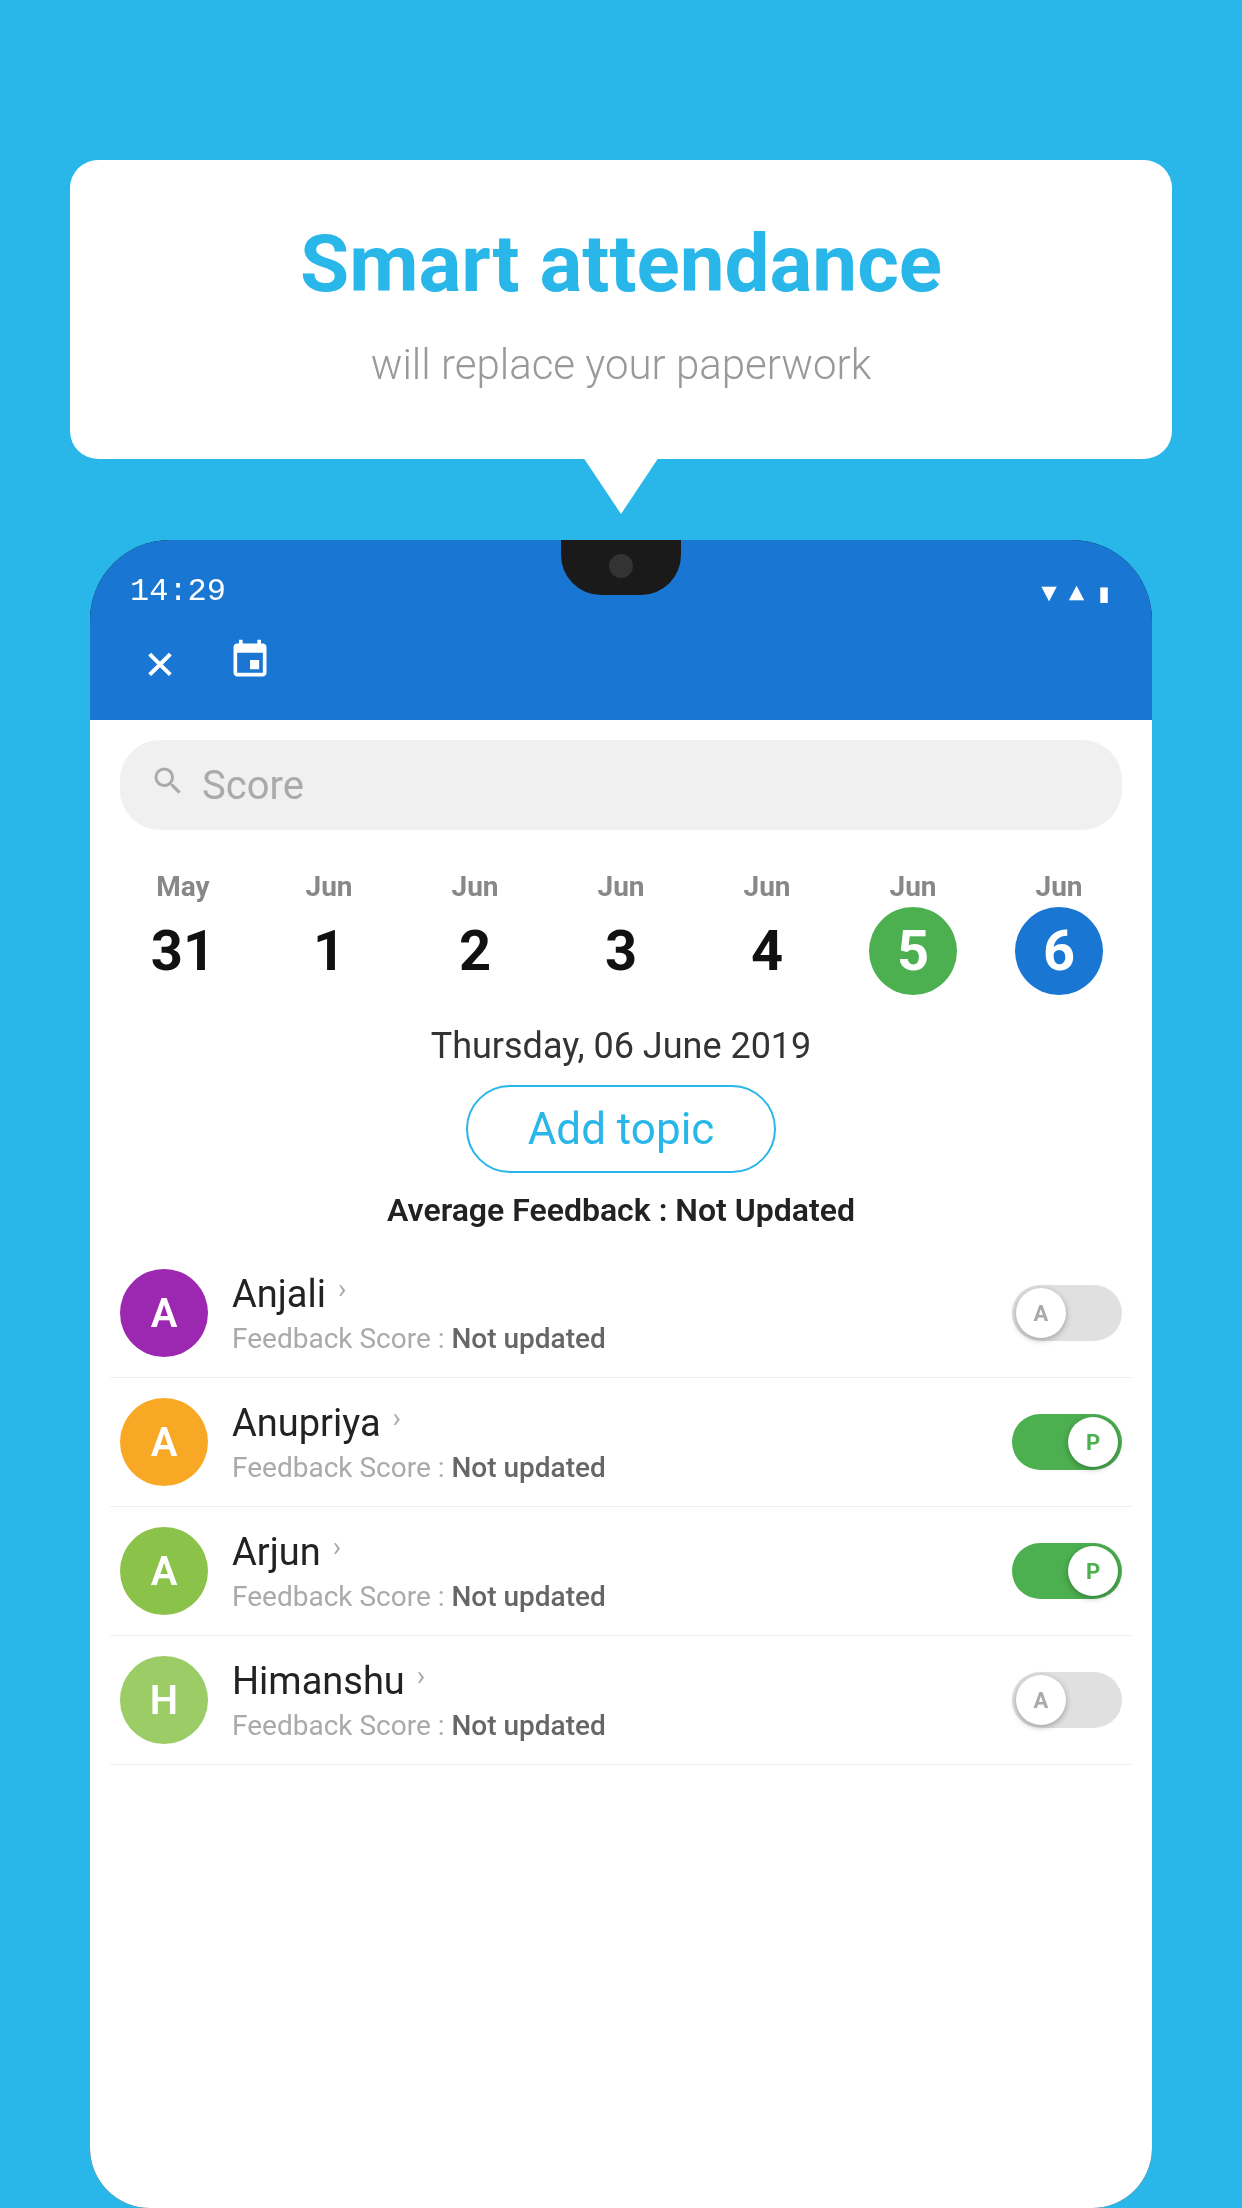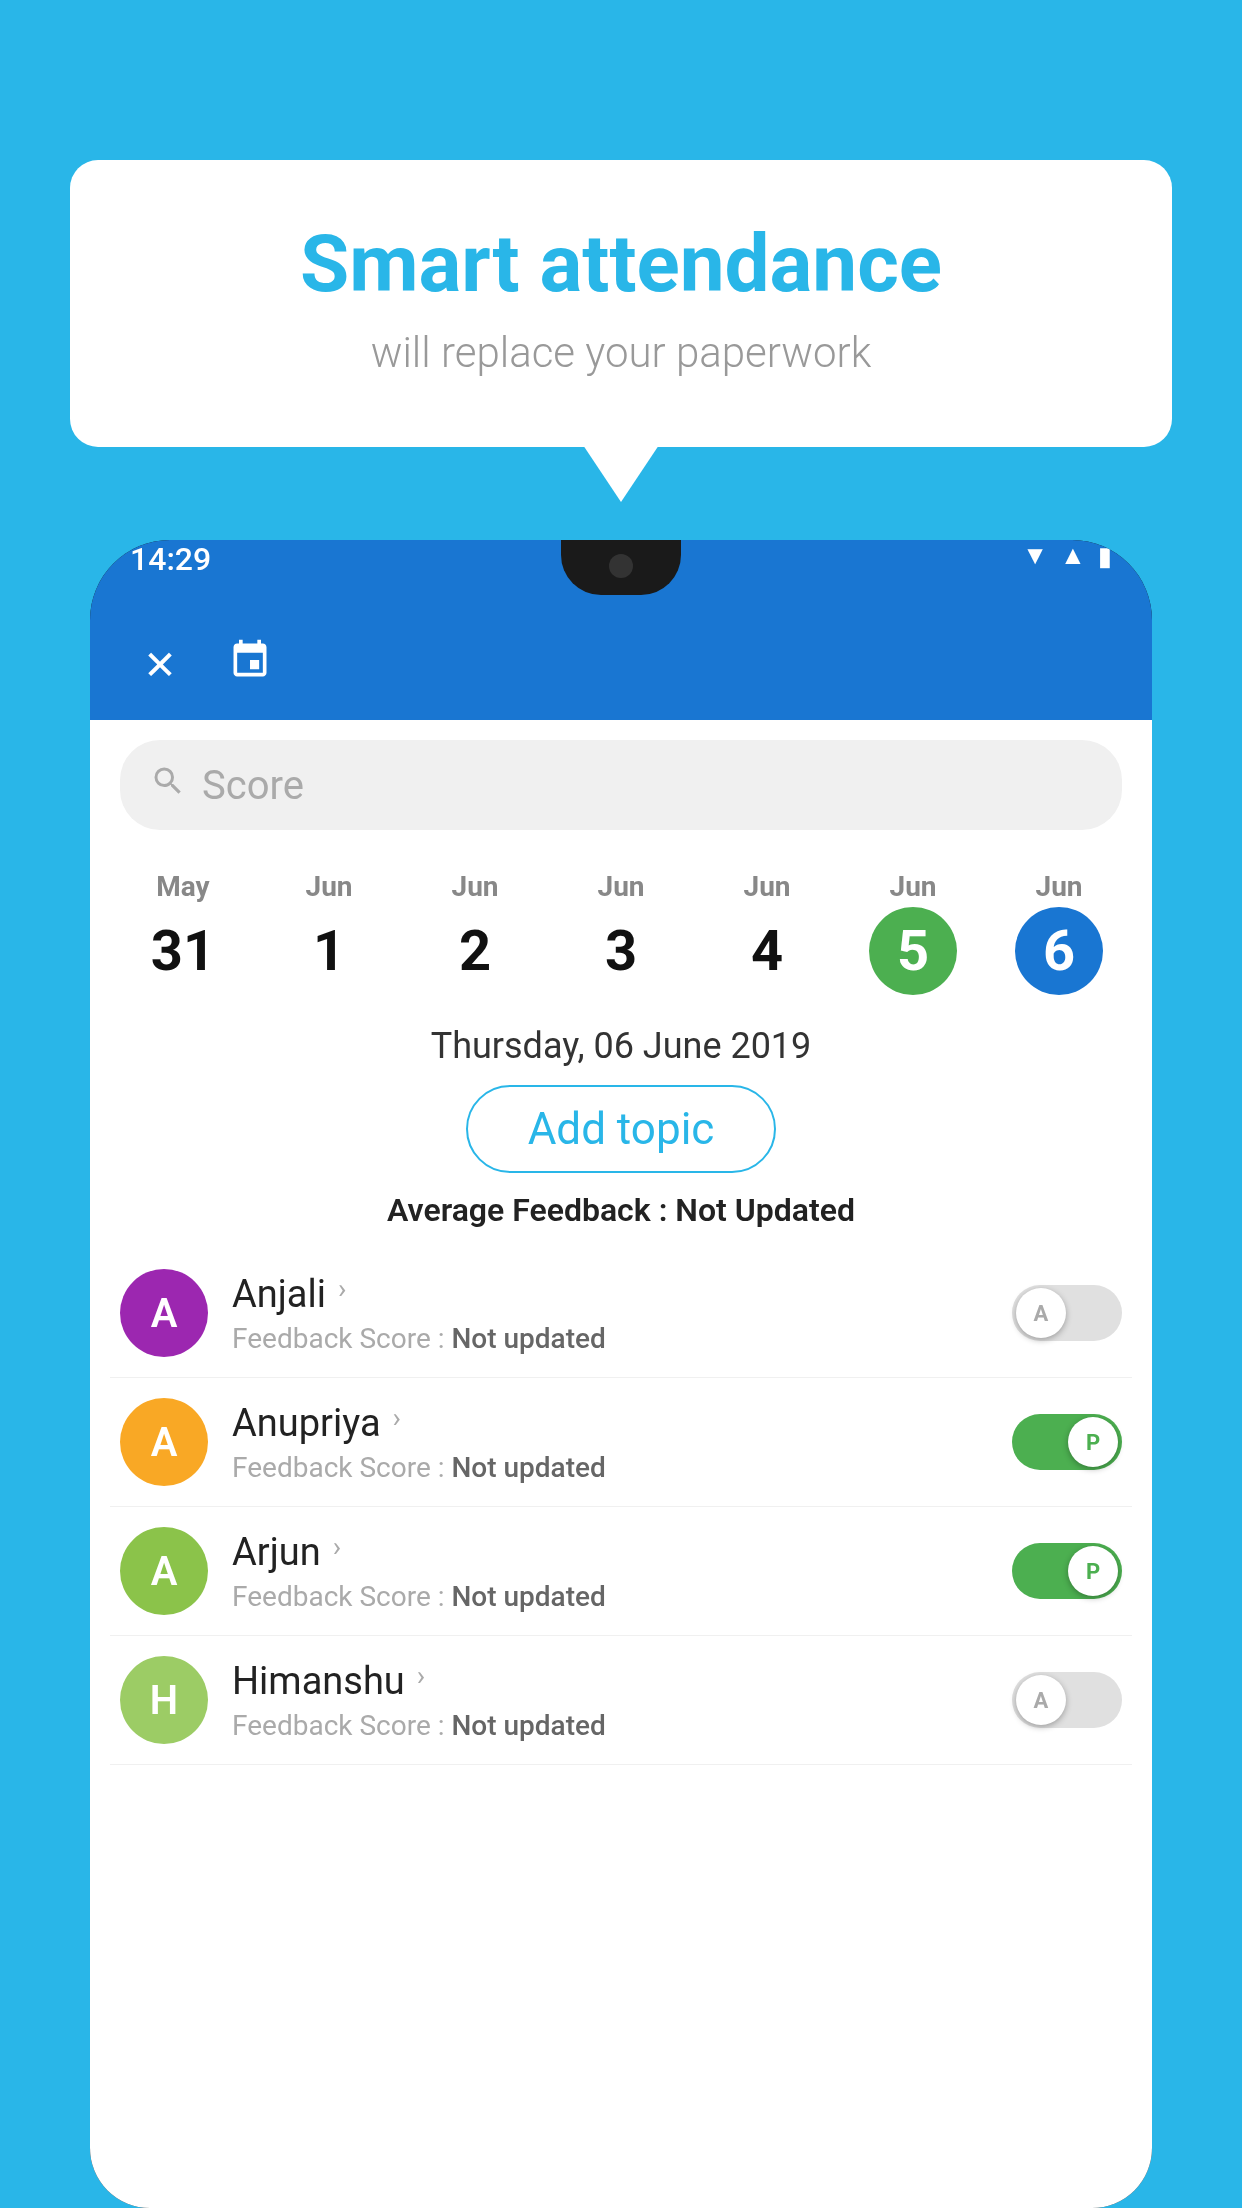--- a/index.html
+++ b/index.html
@@ -45,21 +45,21 @@
     .bubble-title {
       font-size: 80px;
       color: #29b6e8;
       font-weight: 700;
       line-height: 1.1;
     }
 
     .bubble-subtitle {
       font-size: 42px;
       color: #999;
-      margin-top: 20px;
+      margin-top: 32px;
       font-weight: 300;
     }
 
     
     .phone-frame {
       position: absolute;
       top: 540px;
       left: 90px;
       right: 90px;
       bottom: 0;
@@ -67,24 +67,25 @@
       border-radius: 80px 80px 60px 60px;
       padding: 0;
       overflow: hidden;
     }
 
     
     .status-bar {
       background: #1976d2;
       height: 70px;
       display: flex;
-      align-items: flex-start;
+      align-items: flex-end;
       justify-content: space-between;
       padding: 0 40px;
       position: relative;
+      font-family: Liberation Mono, monospace;
     }
 
     
     .notch {
       position: absolute;
       top: 0;
       left: 50%;
       transform: translateX(-50%);
       width: 120px;
       height: 55px;

